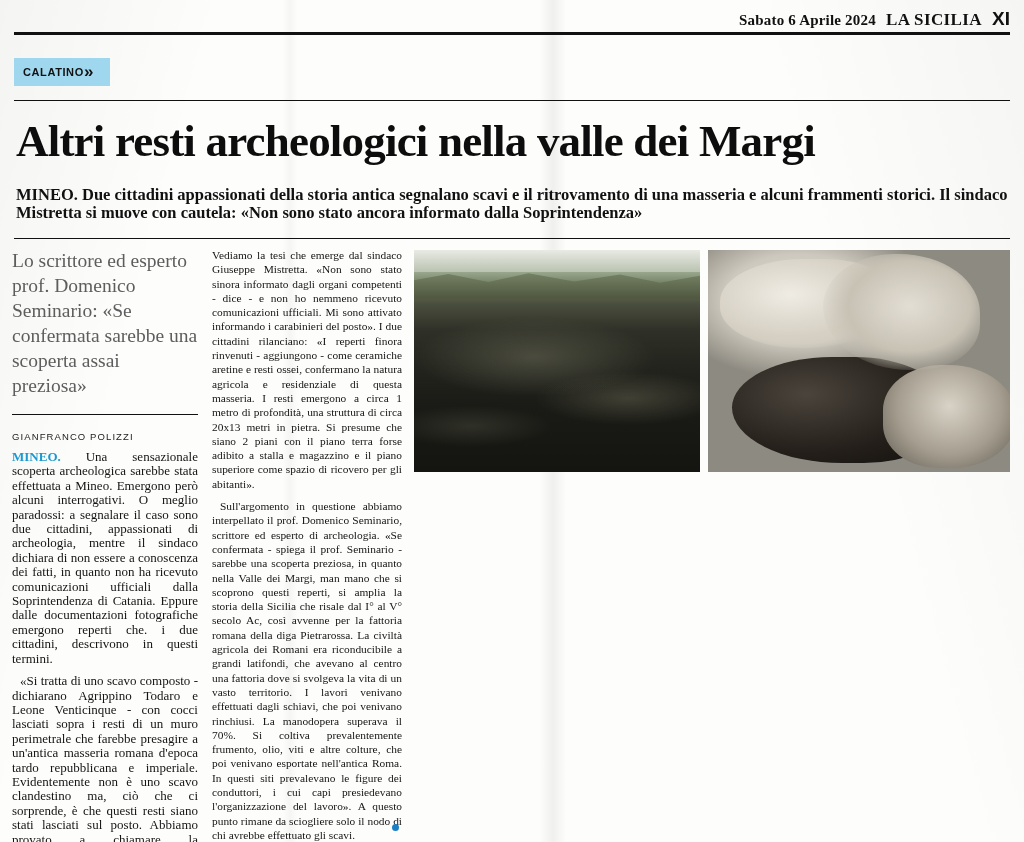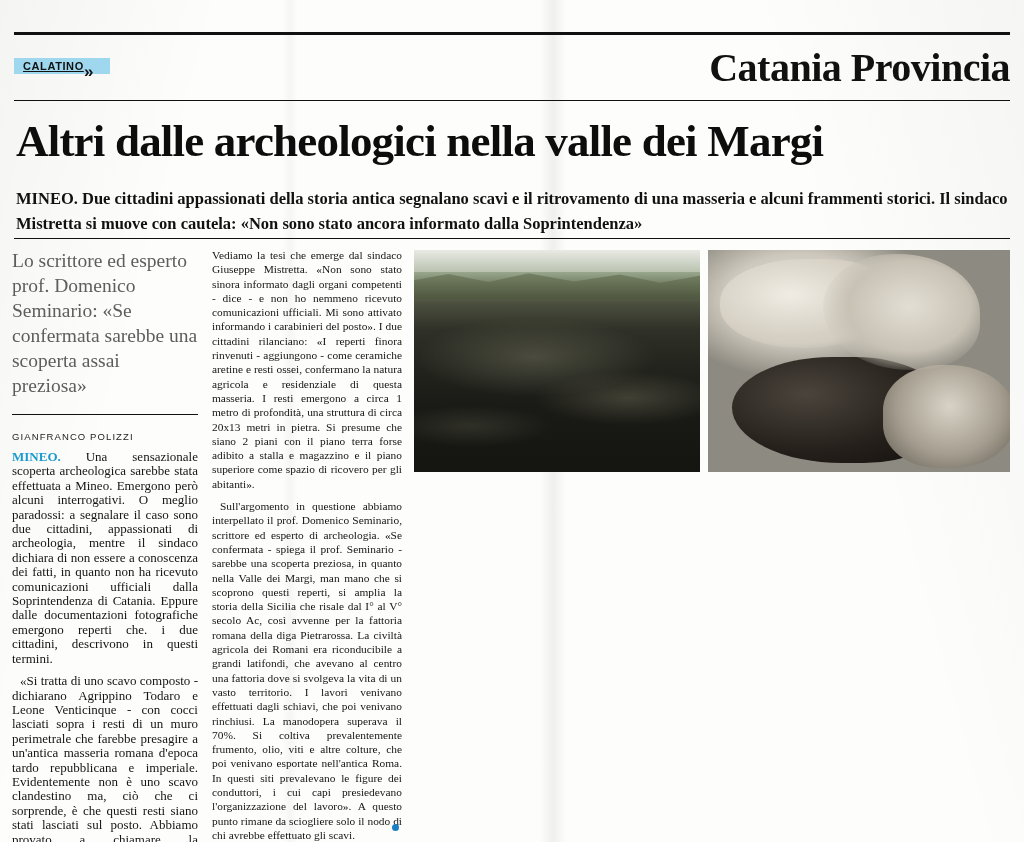--- a/index.html
+++ b/index.html
@@ -69,27 +69,26 @@
     left: 14px; top: 32px;
     width: 996px;
     height: 3px;
     background: #111;
   }
 
   
   .tag {
     position: absolute;
     left: 14px; top: 58px;
-    width: 96px; height: 16px;
+    width: 96px; height: 28px;
     background: #9fd7ef;
     display: flex;
     align-items: center;
     padding-left: 9px;
     box-sizing: border-box;
-    text-decoration: underline;
   }
   .tag-label {
     font-family: "Liberation Sans", sans-serif;
     font-weight: bold;
     font-size: 11px;
     letter-spacing: .6px;
     color: #111;
   }
   .tag-arrows {
     position: absolute;
@@ -129,21 +128,21 @@
     letter-spacing: -0.8px;
     color: #0d0d0d;
   }
   .standfirst {
     position: absolute;
     left: 16px; top: 186px;
     width: 994px;
     font-family: "Liberation Serif", serif;
     font-weight: bold;
     font-size: 16.5px;
-    line-height: 25px;
+    line-height: 18px;
     color: #111;
   }
   .standfirst .kicker { font-weight: bold; }
   .rule-under-stand {
     position: absolute;
     left: 14px; top: 238px;
     width: 996px;
     height: 1px;
     background: #111;
   }
@@ -321,30 +320,34 @@
   }
 </style>
 </head>
 <body>
 
 <div class="page">
 
   <div class="fold f1"></div>
   <div class="fold f2"></div>
 
+  <div class="masthead">
+    <span class="mast-date">Sabato 6 Aprile 2024</span>
+    <span class="mast-logo">LA SICILIA</span>
+    <span class="mast-page">XI</span>
+  </div>
   <div class="rule-top"></div>
 
   <div class="tag" style="background: rgb(159, 215, 239);">
     <span class="tag-label">CALATINO</span>
   </div>
   <div class="tag-arrows">»</div>
-  <div class="section-title">Catania Provincia</div>
   <div class="rule-under-section"></div>
 
-  <div class="headline">Altri dalle archeologici nella valle dei Margi</div>
+  <div class="headline">Altri resti archeologici nella valle dei Margi</div>
 
   <div class="standfirst">
     <span class="kicker">MINEO.</span><span> Due cittadini appassionati della storia antica segnalano scavi e il ritrovamento di una masseria e alcuni frammenti storici. Il sindaco Mistretta si muove con cautela: «Non sono stato ancora informato dalla Soprintendenza»</span>
   </div>
   <div class="rule-under-stand"></div>
 
   <div class="col-left">
     <div class="pullquote">Lo scrittore ed esperto prof. Domenico Seminario: «Se confermata sarebbe una scoperta assai preziosa»</div>
     <div class="byline-rule"></div>
     <div class="byline">GIANFRANCO POLIZZI</div>

